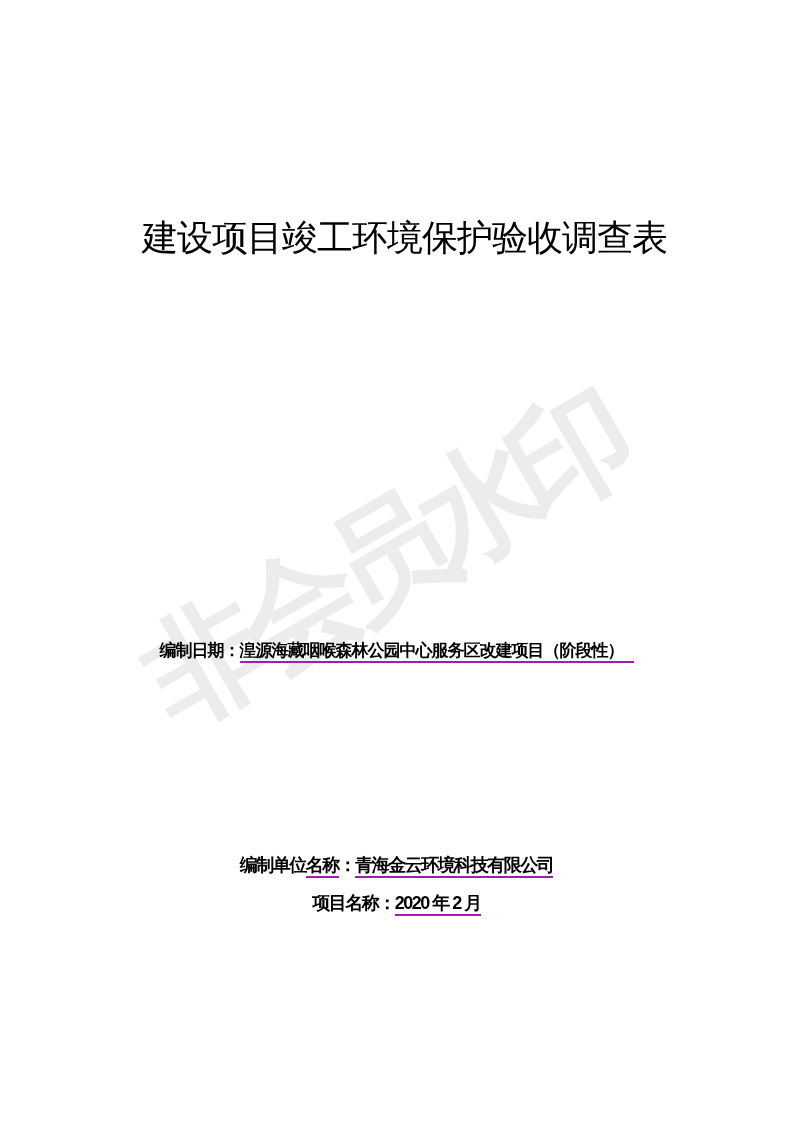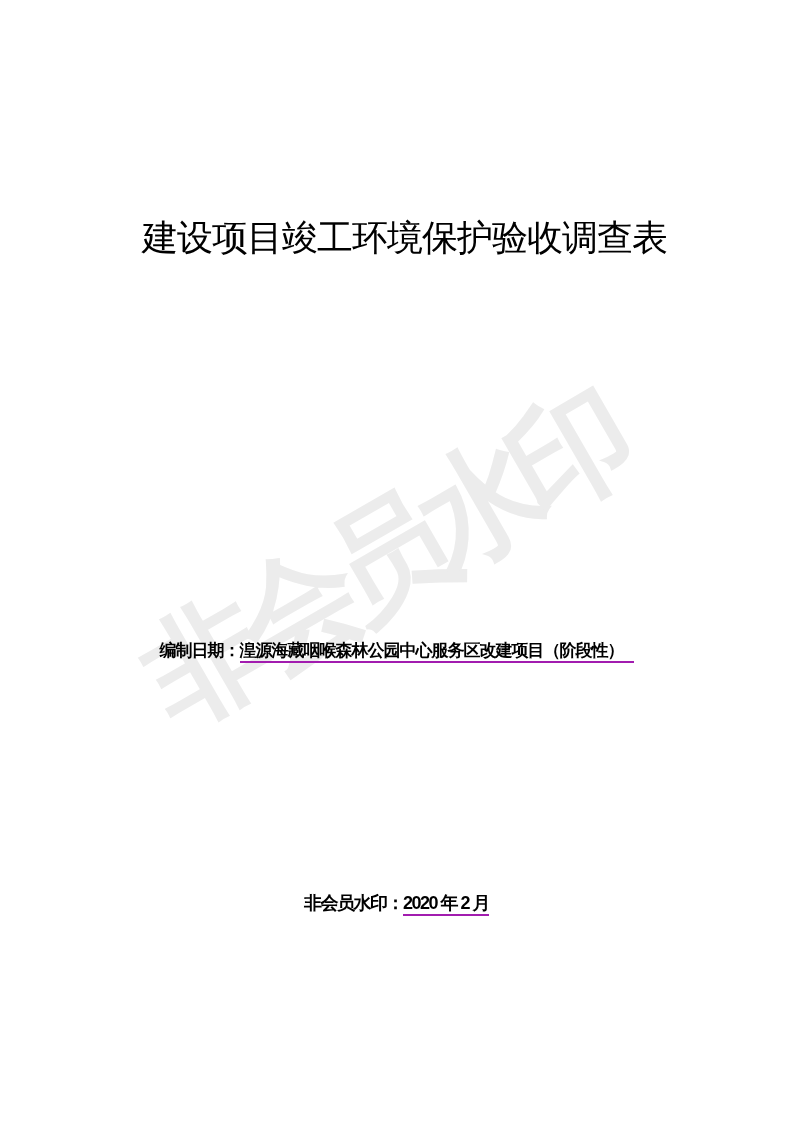--- a/index.html
+++ b/index.html
@@ -83,18 +83,21 @@
 
   <div class="watermark" style="color: rgb(236, 236, 236);">非会员水印</div>
 
   <div class="doc-title">建设项目竣工环境保护验收调查表</div>
 
   <div class="field-line fl-top" id="line-project">
     <span>编制日期：</span><span class="u u-tail">湟源海藏咽喉森林公园中心服务区改建项目（阶段性）</span>
   </div>
 
 
+  <div class="field-line fl-bottom" id="line-preparer">
+    <span>编制单位</span><span class="u">名称</span><span>：</span><span class="u">青海金云环境科技有限公司</span>
+  </div>
 
   <div class="field-line fl-bottom" id="line-date">
-    <span>非会员水印：</span><span class="u">2020 年 2 月</span>
+    <span>项目名称：</span><span class="u">2020 年 2 月</span>
   </div>
 
 </div>
 
 </body></html>

